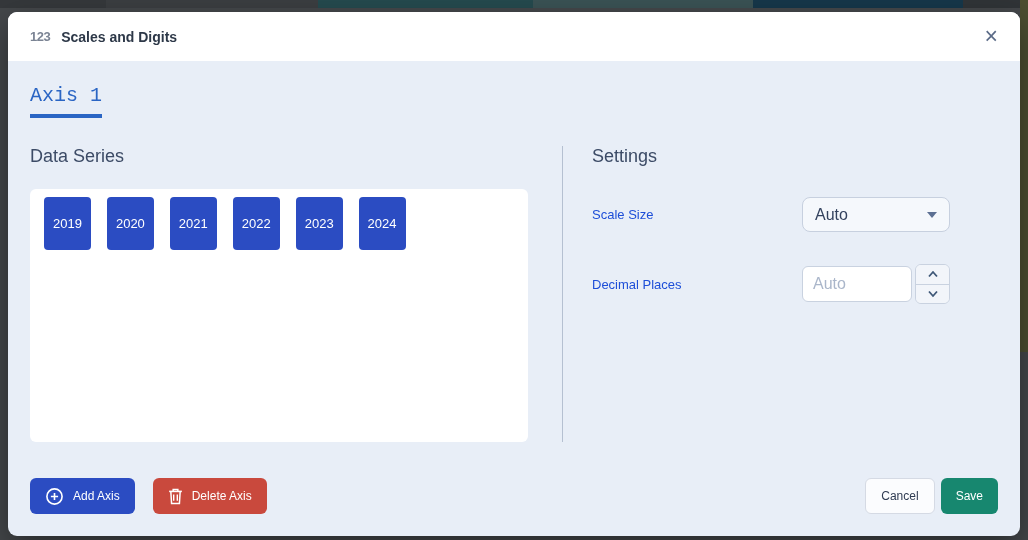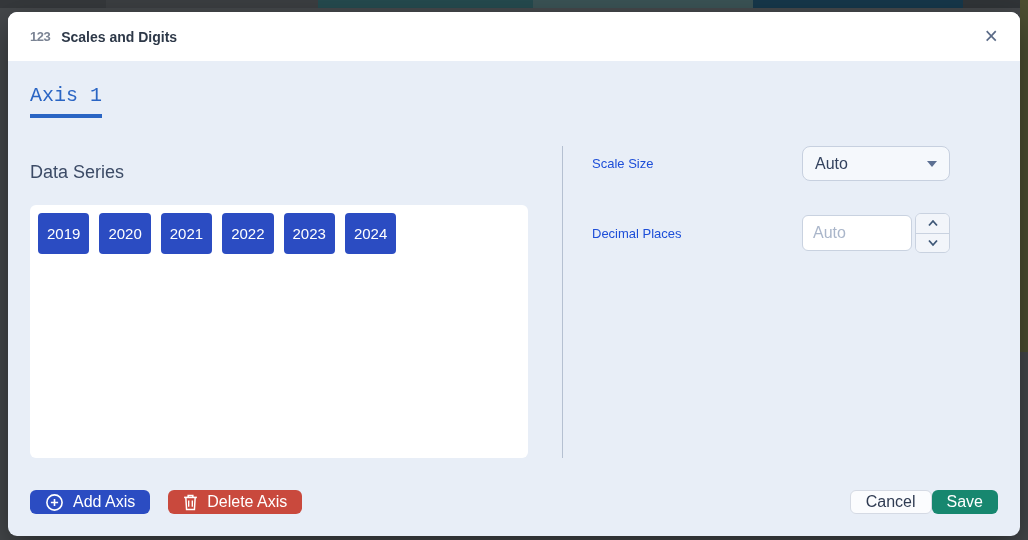--- a/index.html
+++ b/index.html
@@ -57,27 +57,27 @@
   .tabs { margin-top: 23px; }
   .tab {
     display: inline-block; font-size: 20px; color: var(--tab-blue, #2a65c4);
     padding-bottom: 7px; border-bottom: 4px solid var(--tab-blue, #2a65c4);
     cursor: pointer;
     font-family: Liberation Mono, monospace;
   }
 
   .content { display: flex; margin-top: 28px; }
   .left-col { flex: 0 0 498px; width: 498px; }
-  .section-title { font-size: 18px; font-weight: 400; color: var(--heading-color, #3c4b66); margin: 16px 0 22px 0; }
+  .section-title { font-size: 18px; font-weight: 400; color: var(--heading-color, #3c4b66); margin: 0 0 22px 0; }
 
   .panel { background: #ffffff; height: 253px; border-radius: 6px; padding: 8px; }
   .chips { display: flex; flex-wrap: wrap; gap: 10px; }
   .chip {
     background: var(--accent-blue, #2b4cc2); color: #ffffff;
-    font-size: 15px; padding: 12px 9px; border-radius: 4px; cursor: pointer;
+    font-size: 13px; padding: 19px 9px; border-radius: 4px; cursor: pointer; margin-left: 6px;
   }
 
   .vdivider { width: 1px; background: #b5c0d1; margin-left: 34px; }
   .right-col { padding-left: 29px; }
   .right-col .section-title { margin-bottom: 30px; }
 
   .setting-row { display: flex; align-items: center; width: 358px; }
   .setting-row + .setting-row { margin-top: 32px; }
   .setting-label { flex: 1; font-size: 13px; color: #1d4ed8; }
 
@@ -107,25 +107,25 @@
     display: flex; flex-direction: column; overflow: hidden;
   }
   .step {
     flex: 1; display: flex; align-items: center; justify-content: center;
     background: #f2f5fa; border: none; padding: 0; cursor: pointer;
   }
   .step.up { border-bottom: 1px solid #c9d2e0; }
 
   .footer { margin-top: auto; display: flex; align-items: center; padding-bottom: 22px; }
   .footer-left { display: flex; gap: 18px; }
-  .footer-right { margin-left: auto; display: flex; gap: 0; }
+  .footer-right { margin-left: auto; display: flex; gap: 6px; }
 
   .btn {
-    font-family: inherit; font-size: 16px;
-    height: 24px; padding: 0 15px;
+    font-family: inherit; font-size: 12px;
+    height: 36px; padding: 0 15px;
     border: none; border-radius: 6px; cursor: pointer;
     display: inline-flex; align-items: center;
   }
   .btn .btn-icon { display: inline-flex; margin-right: 9px; }
   .btn-primary { background: var(--accent-blue, #2b4cc2); color: #ffffff; }
   .btn-danger  { background: var(--danger-red, #c9493d); color: #ffffff; }
   .btn-light   { background: #fbfcfe; color: #2f3b52; border: 1px solid #d5dae4; }
   .btn-success { background: var(--success-teal, #17876f); color: #ffffff; }
 </style>
 </head>
@@ -168,20 +168,21 @@
                 <span class="chip">2022</span>
                 <span class="chip">2023</span>
                 <span class="chip">2024</span>
               </div>
           </div>
         </div>
 
         <div class="vdivider"></div>
 
         <div class="right-col">
+          <h2 class="section-title">Settings</h2>
 
           <div class="setting-row">
             <span class="setting-label">Scale Size</span>
             <div class="select">
               <span class="select-value">Auto</span>
               <span class="caret"></span>
             </div>
           </div>
 
           <div class="setting-row">

